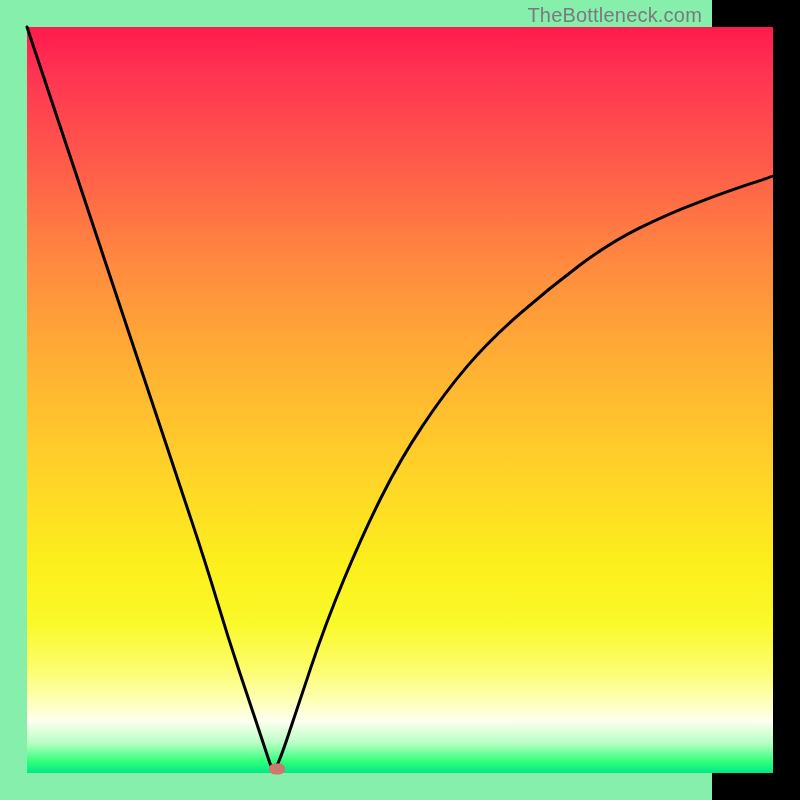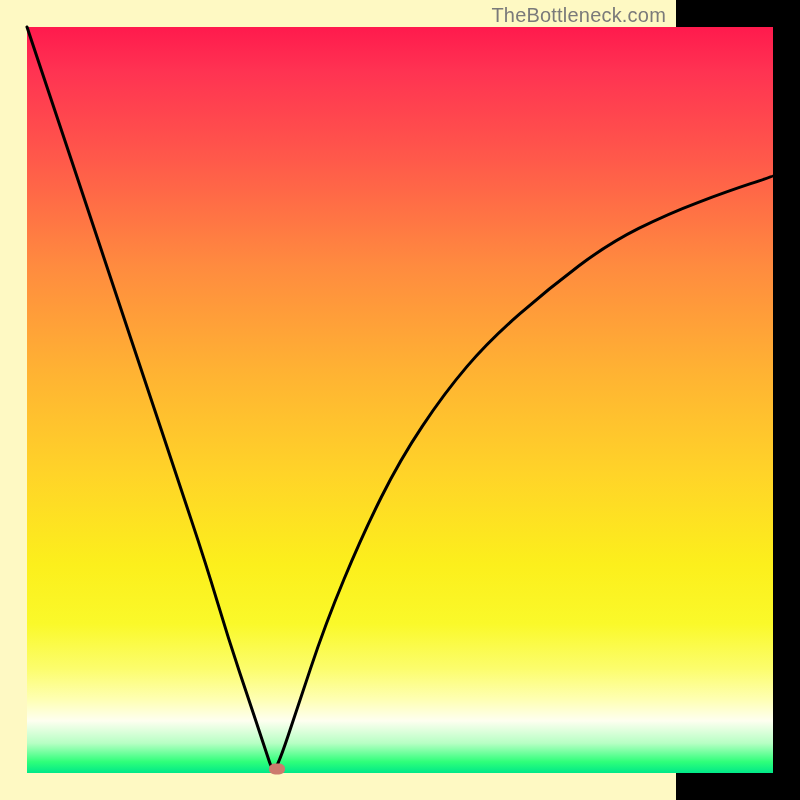--- a/index.html
+++ b/index.html
@@ -8,21 +8,22 @@
     width: 800px;
     height: 800px;
     overflow: hidden;
     background: #000;
     font-family: Arial, Helvetica, sans-serif;
   }
   .frame {
     position: relative;
     width: 676px;
     height: 800px;
-    background: #fef9c3;
+    background: #86efac;
+    padding-left: 36px;
   }
   .plot-area {
     position: absolute;
     left: 27px;
     top: 27px;
     width: 746px;
     height: 746px;
     
     background: linear-gradient(to bottom,
       #ff1a4d 0%,

